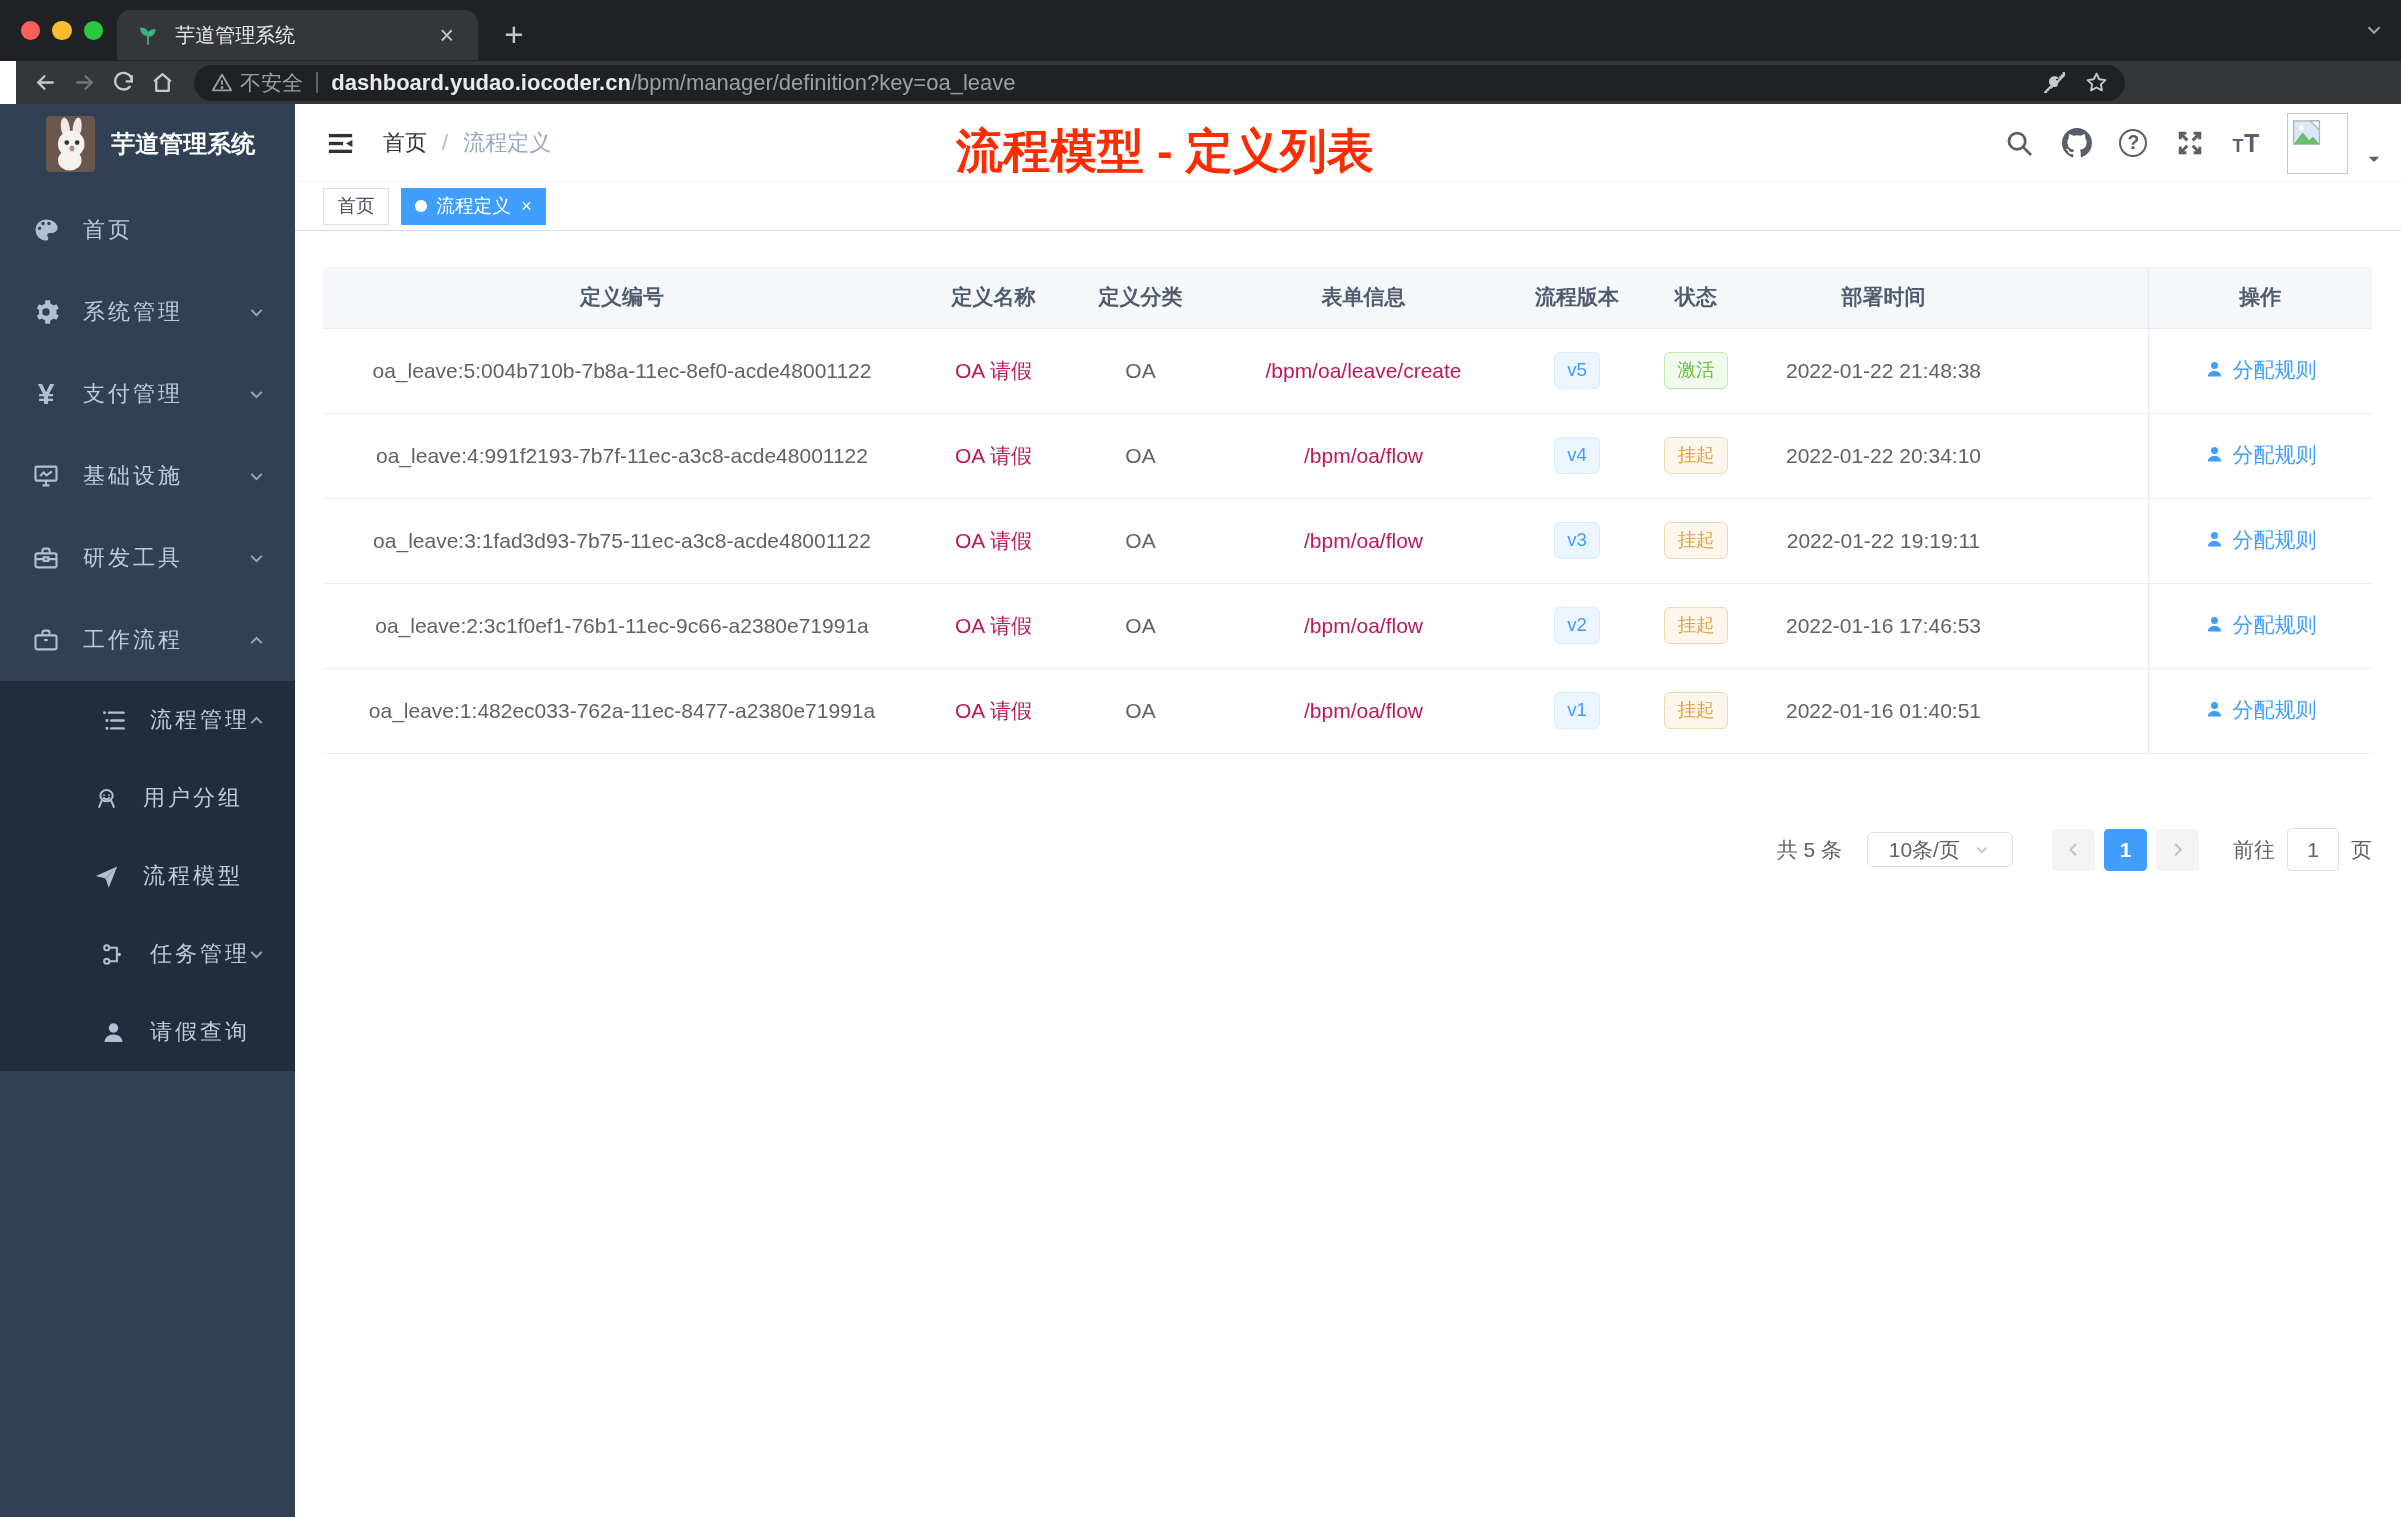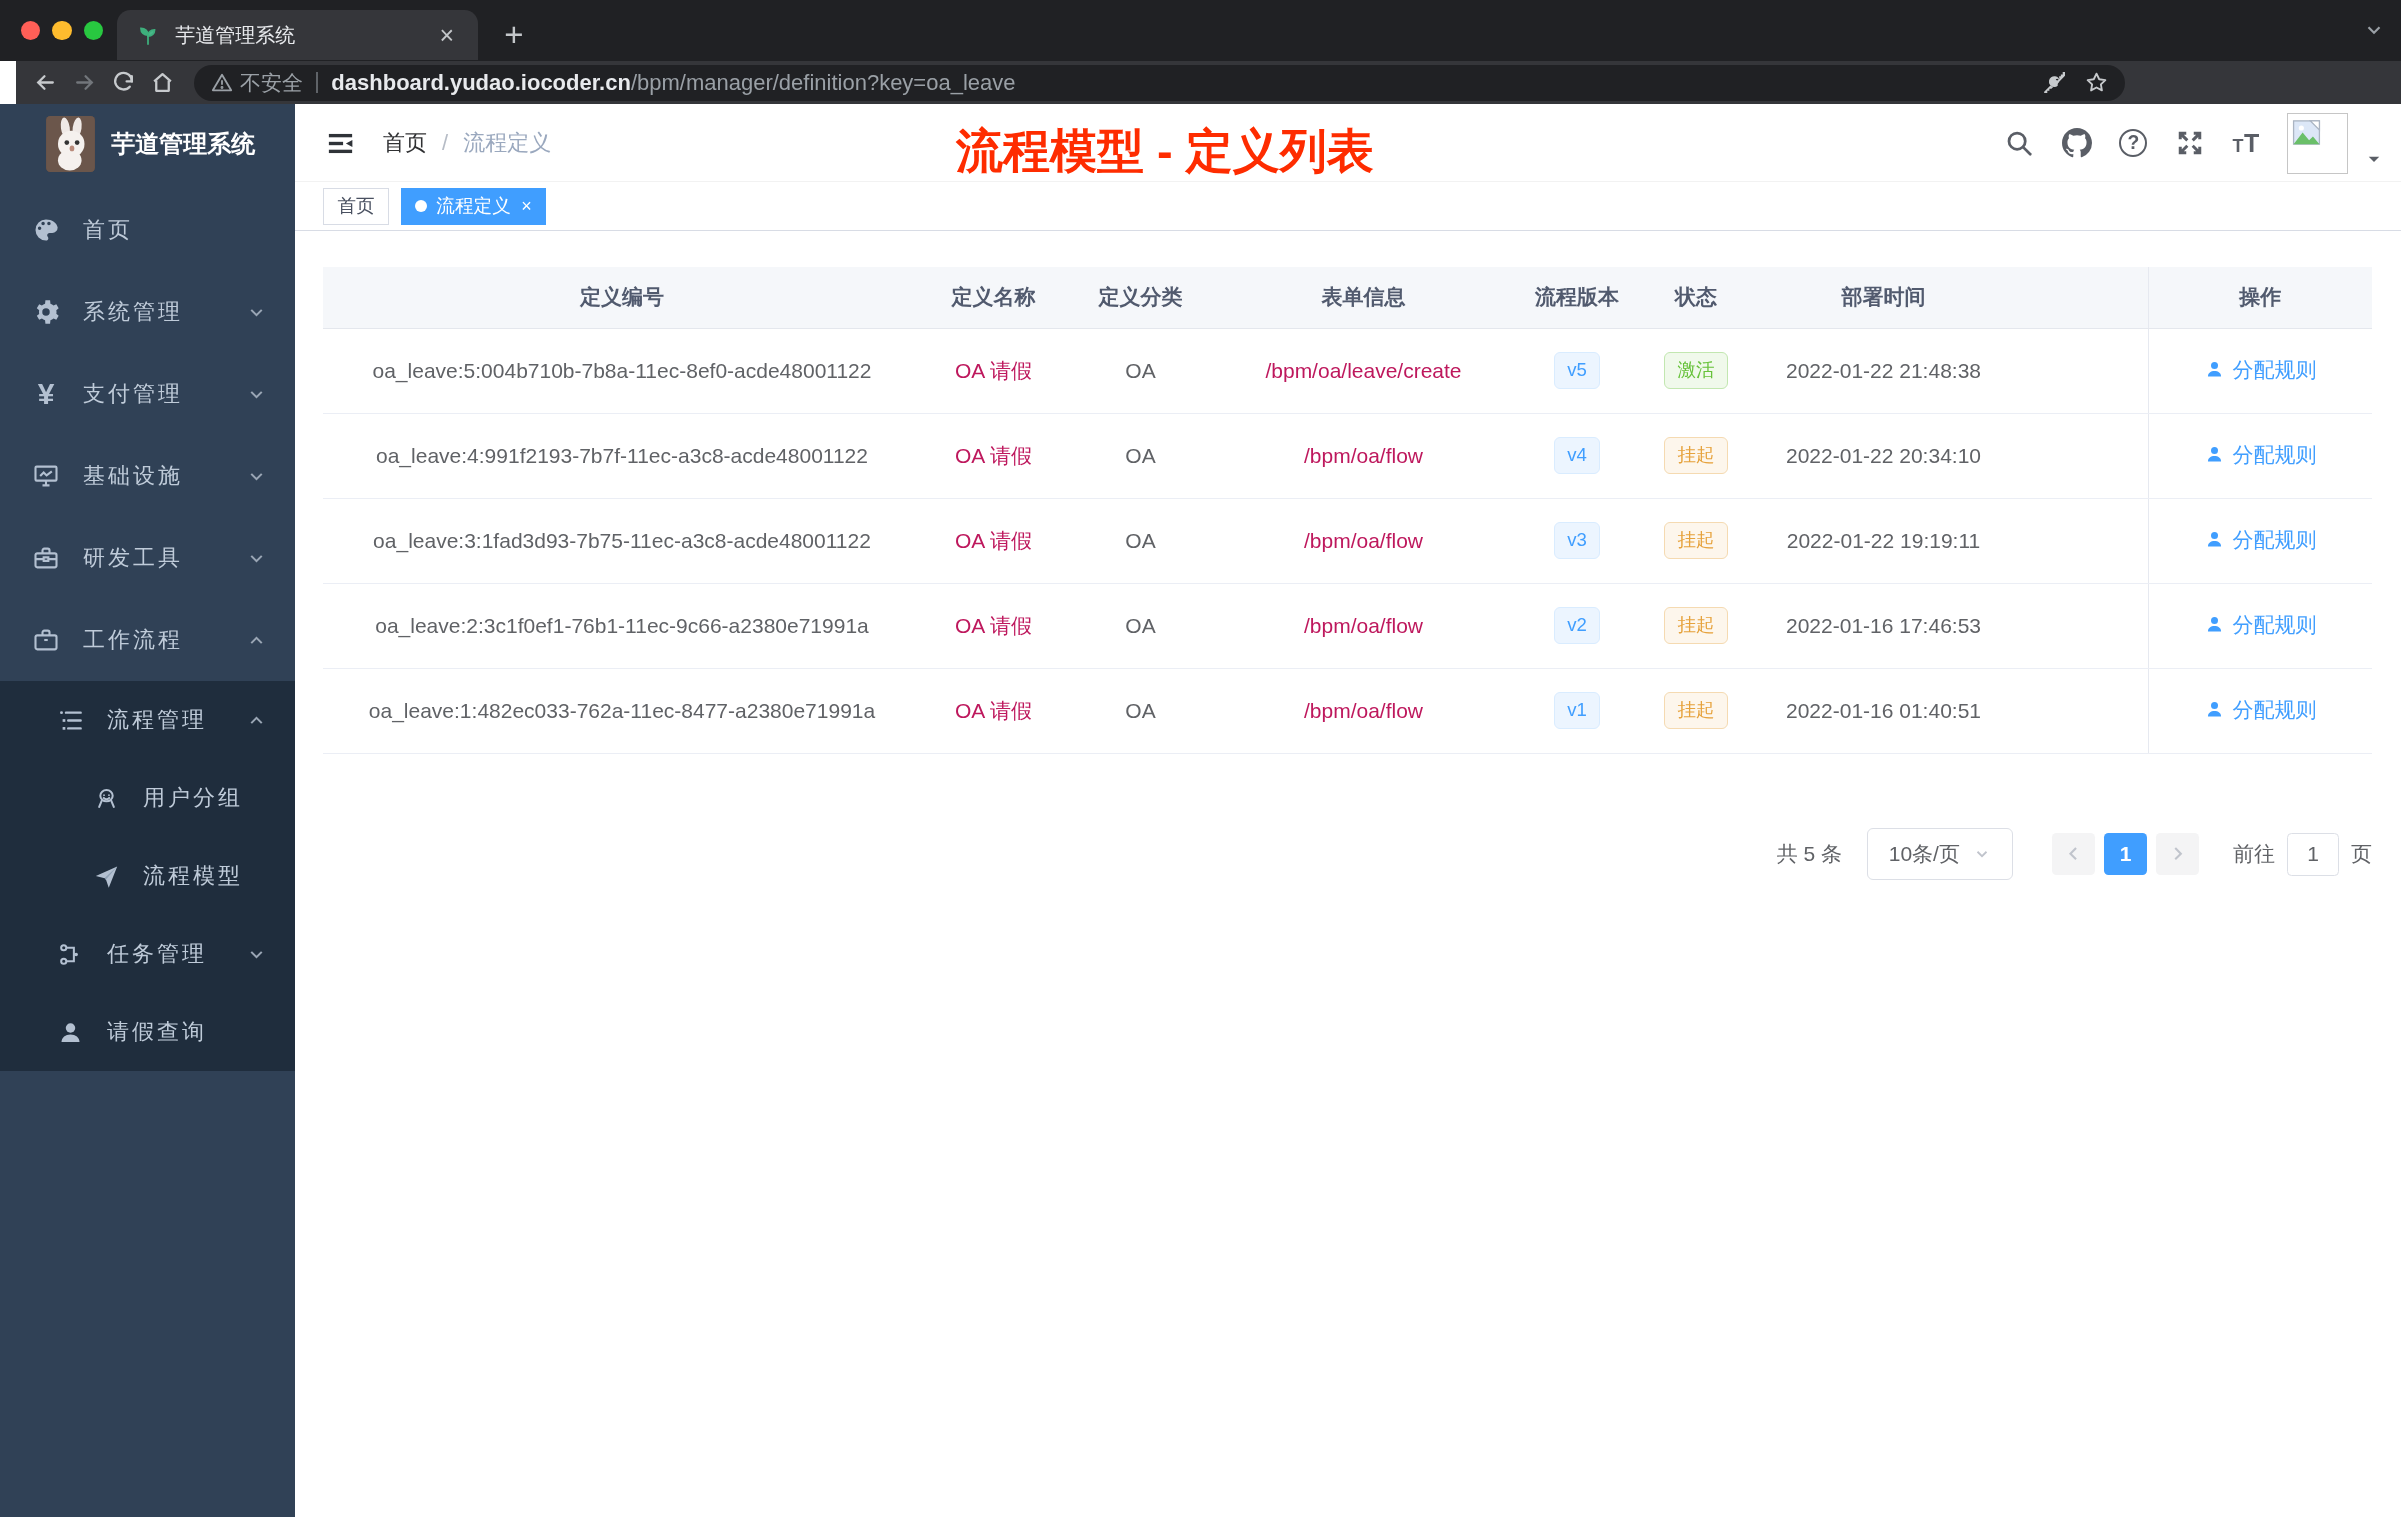--- a/index.html
+++ b/index.html
@@ -46,21 +46,21 @@
   
   .sidebar { position:absolute; left:0; top:104px; width:295px; height:1414px; background:#304156; }
   .logo-row { height:79px; display:flex; align-items:center; padding-left:46px; }
   .logo-img { width:49px; height:56px; border-radius:4.5px; background:#5d4a42; position:relative; overflow:hidden; }
   .logo-title { color:#fff; font-size:24px; font-weight:bold; margin-left:16.3px; white-space:nowrap; }
   .menu { padding-top:6px; }
   .m-item { height:82px; display:flex; align-items:center; position:relative; color:#bfcbd9; }
   .m-item .mi { width:30px; height:30px; display:flex; align-items:center; justify-content:center; color:#b3c0d1; flex:0 0 auto; }
   .m-item .ml { font-size:22px; margin-left:22px; letter-spacing:3px; }
   .lv1 { padding-left:31px; }
-  .lv2 { padding-left:55px; }
+  .lv2 { padding-left:98px; }
   .lv3 { padding-left:91px; }
   .chev { position:absolute; right:28px; color:#9aa6b5; display:flex; }
   .chev svg { width:21px; height:21px; }
   .submenu { background:#1f2d3d; }
   .submenu .m-item { height:78px; }
   .yen { font-size:30px; font-weight:bold; color:#b3c0d1; line-height:1; }
 
   
   .main { position:absolute; left:295px; top:104px; width:2107px; height:1414px; background:#fff; }
   .app-header { position:relative; height:78px; background:#fff; border-bottom:0.7px solid #f2f2f2; }
@@ -98,21 +98,21 @@
   .tagchip { display:inline-block; height:37px; line-height:34px; padding:0 12px; border-radius:6px; font-size:18.6px; border:1.5px solid; }
   .chip-ver { background:#ecf5ff; border-color:#d9ecff; color:#409eff; }
   .chip-success { background:#f0f9eb; border-color:#c2e7b0; color:#67c23a; }
   .chip-warning { background:#fdf6ec; border-color:#f5dab1; color:#e6a23c; }
   .op-link { color:#409eff; font-size:21px; display:inline-flex; align-items:center; gap:7.4px; }
   .op-link svg { width:21px; height:21px; }
 
   
   .pager { position:absolute; top:561px; right:30px; display:flex; align-items:center; font-size:21px; color:#606266; }
   .pg-total { margin-right:25px; }
-  .pg-size { width:146px; height:52px; border:1.5px solid #dcdfe6; border-radius:6px; display:flex; align-items:center; justify-content:center; gap:13.4px; color:#606266; margin-right:30px; }
+  .pg-size { width:146px; height:35px; border:1.5px solid #dcdfe6; border-radius:6px; display:flex; align-items:center; justify-content:center; gap:13.4px; color:#606266; margin-right:30px; }
   .pg-size svg { width:18px; height:18px; color:#c0c4cc; }
   .pg-btn { width:43px; height:42px; background:#f4f4f5; border-radius:4.5px; display:flex; align-items:center; justify-content:center; color:#c0c4cc; margin-left:9px; }
   .pg-btn svg { width:19.3px; height:19.3px; }
   .pg-cur { width:43px; height:42px; background:#409eff; color:#fff; border-radius:4.5px; display:flex; align-items:center; justify-content:center; font-weight:bold; margin-left:9px; }
   .pg-goto { margin-left:34px; display:flex; align-items:center; gap:12px; }
   .pg-input { width:52px; height:43px; border:1.5px solid #dcdfe6; border-radius:4.5px; text-align:center; font-size:21px; color:#606266; font-family:"Liberation Sans", sans-serif; }
 </style>
 </head>
 <body>
 

